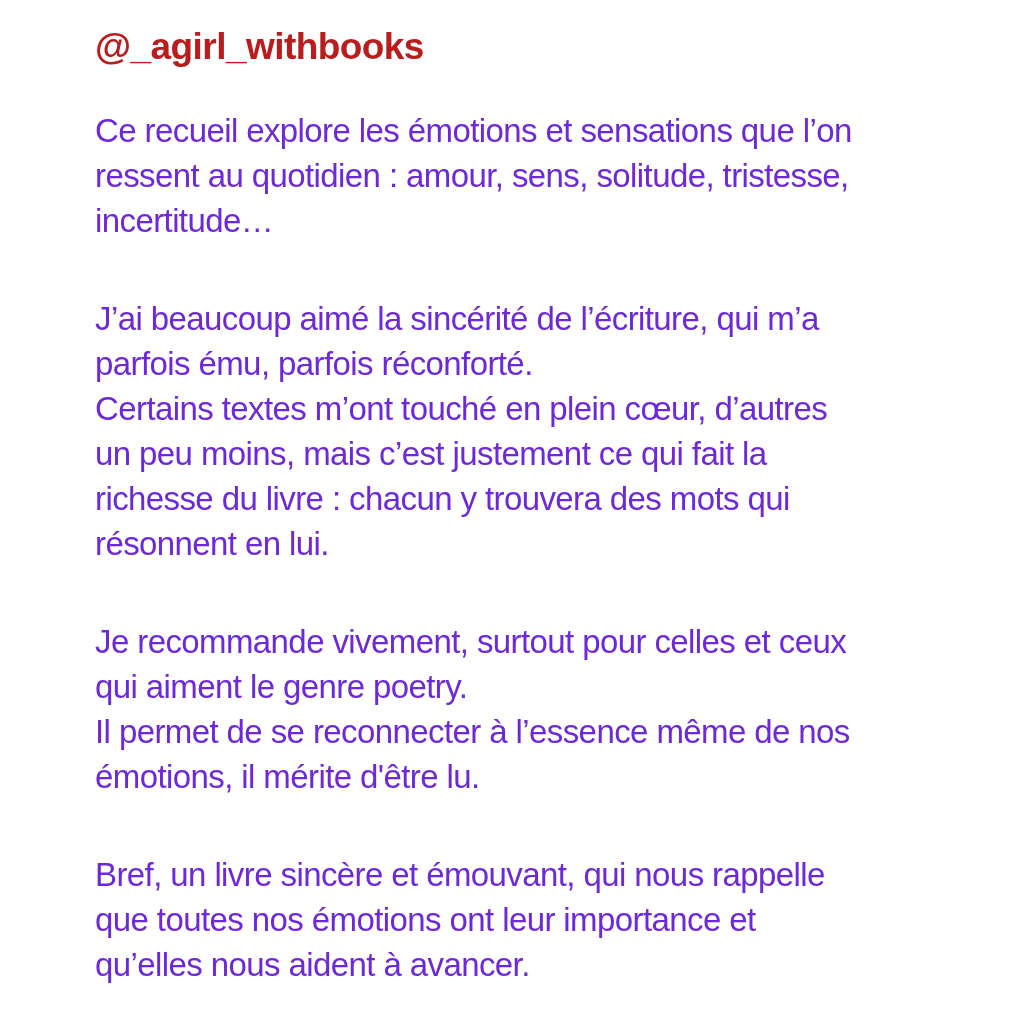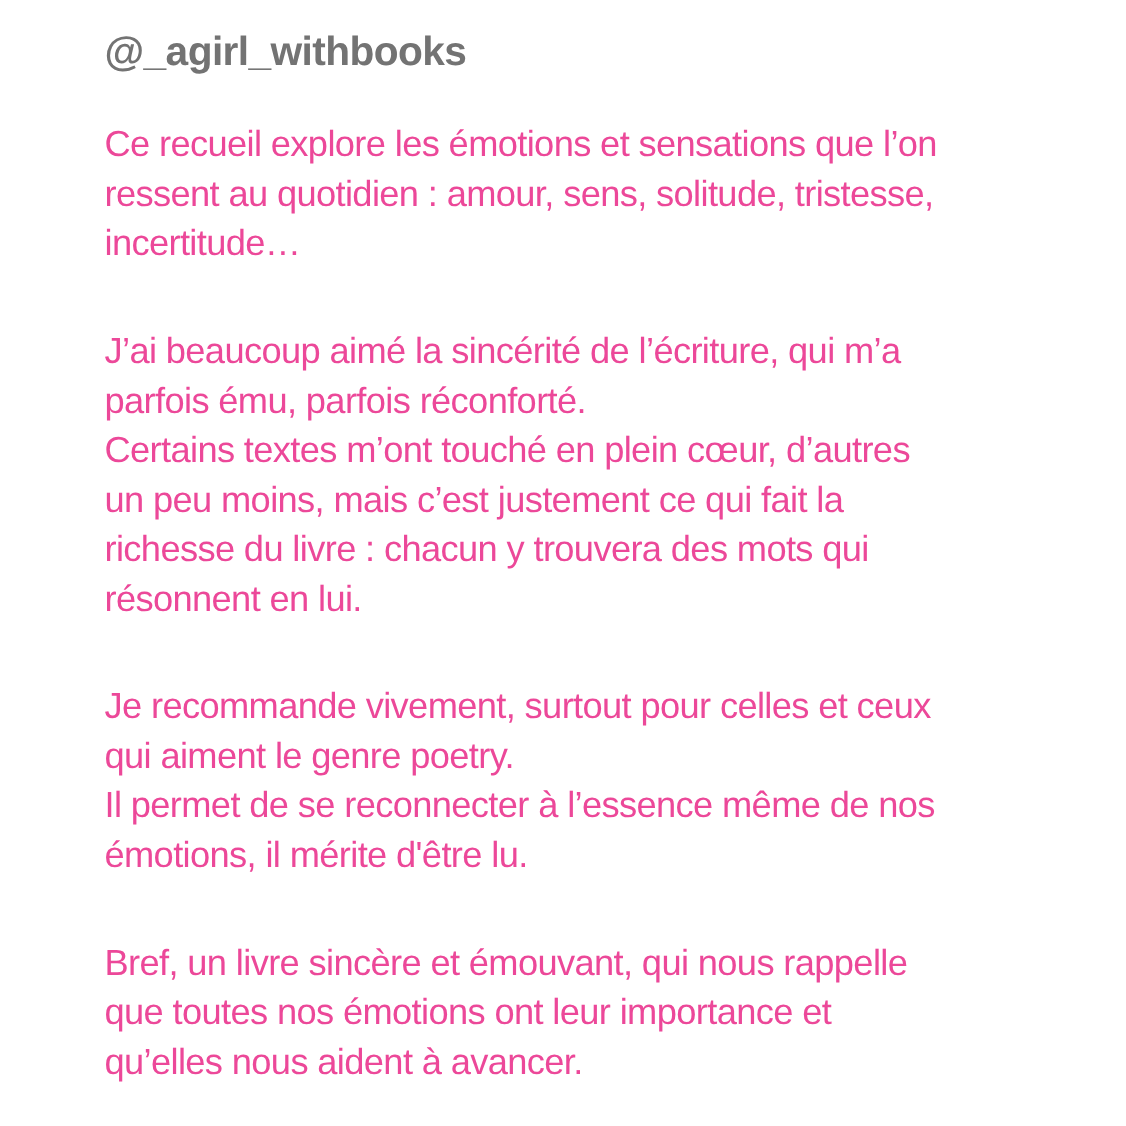--- a/index.html
+++ b/index.html
@@ -15,30 +15,30 @@
   }
   .post {
     padding: 26px 60px 0 95px;
     width: 1024px;
     height: 1024px;
   }
   .username {
     font-size: 37px;
     font-weight: 700;
     letter-spacing: -0.015em;
-    color: #737373;
+    color: #b91c1c;
     margin-bottom: 40px;
   }
   .review p {
     font-size: 33px;
     line-height: 45px;
     letter-spacing: -0.018em;
     white-space: pre-line;
     margin-bottom: 53px;
-    color: #ec4899;
+    color: #6d28d9;
   }
 </style>
 </head>
 <body>
 
 <div class="post">
   <div class="username">@_agirl_withbooks</div>
 
   <div class="review">
     <p>Ce recueil explore les émotions et sensations que l’on

